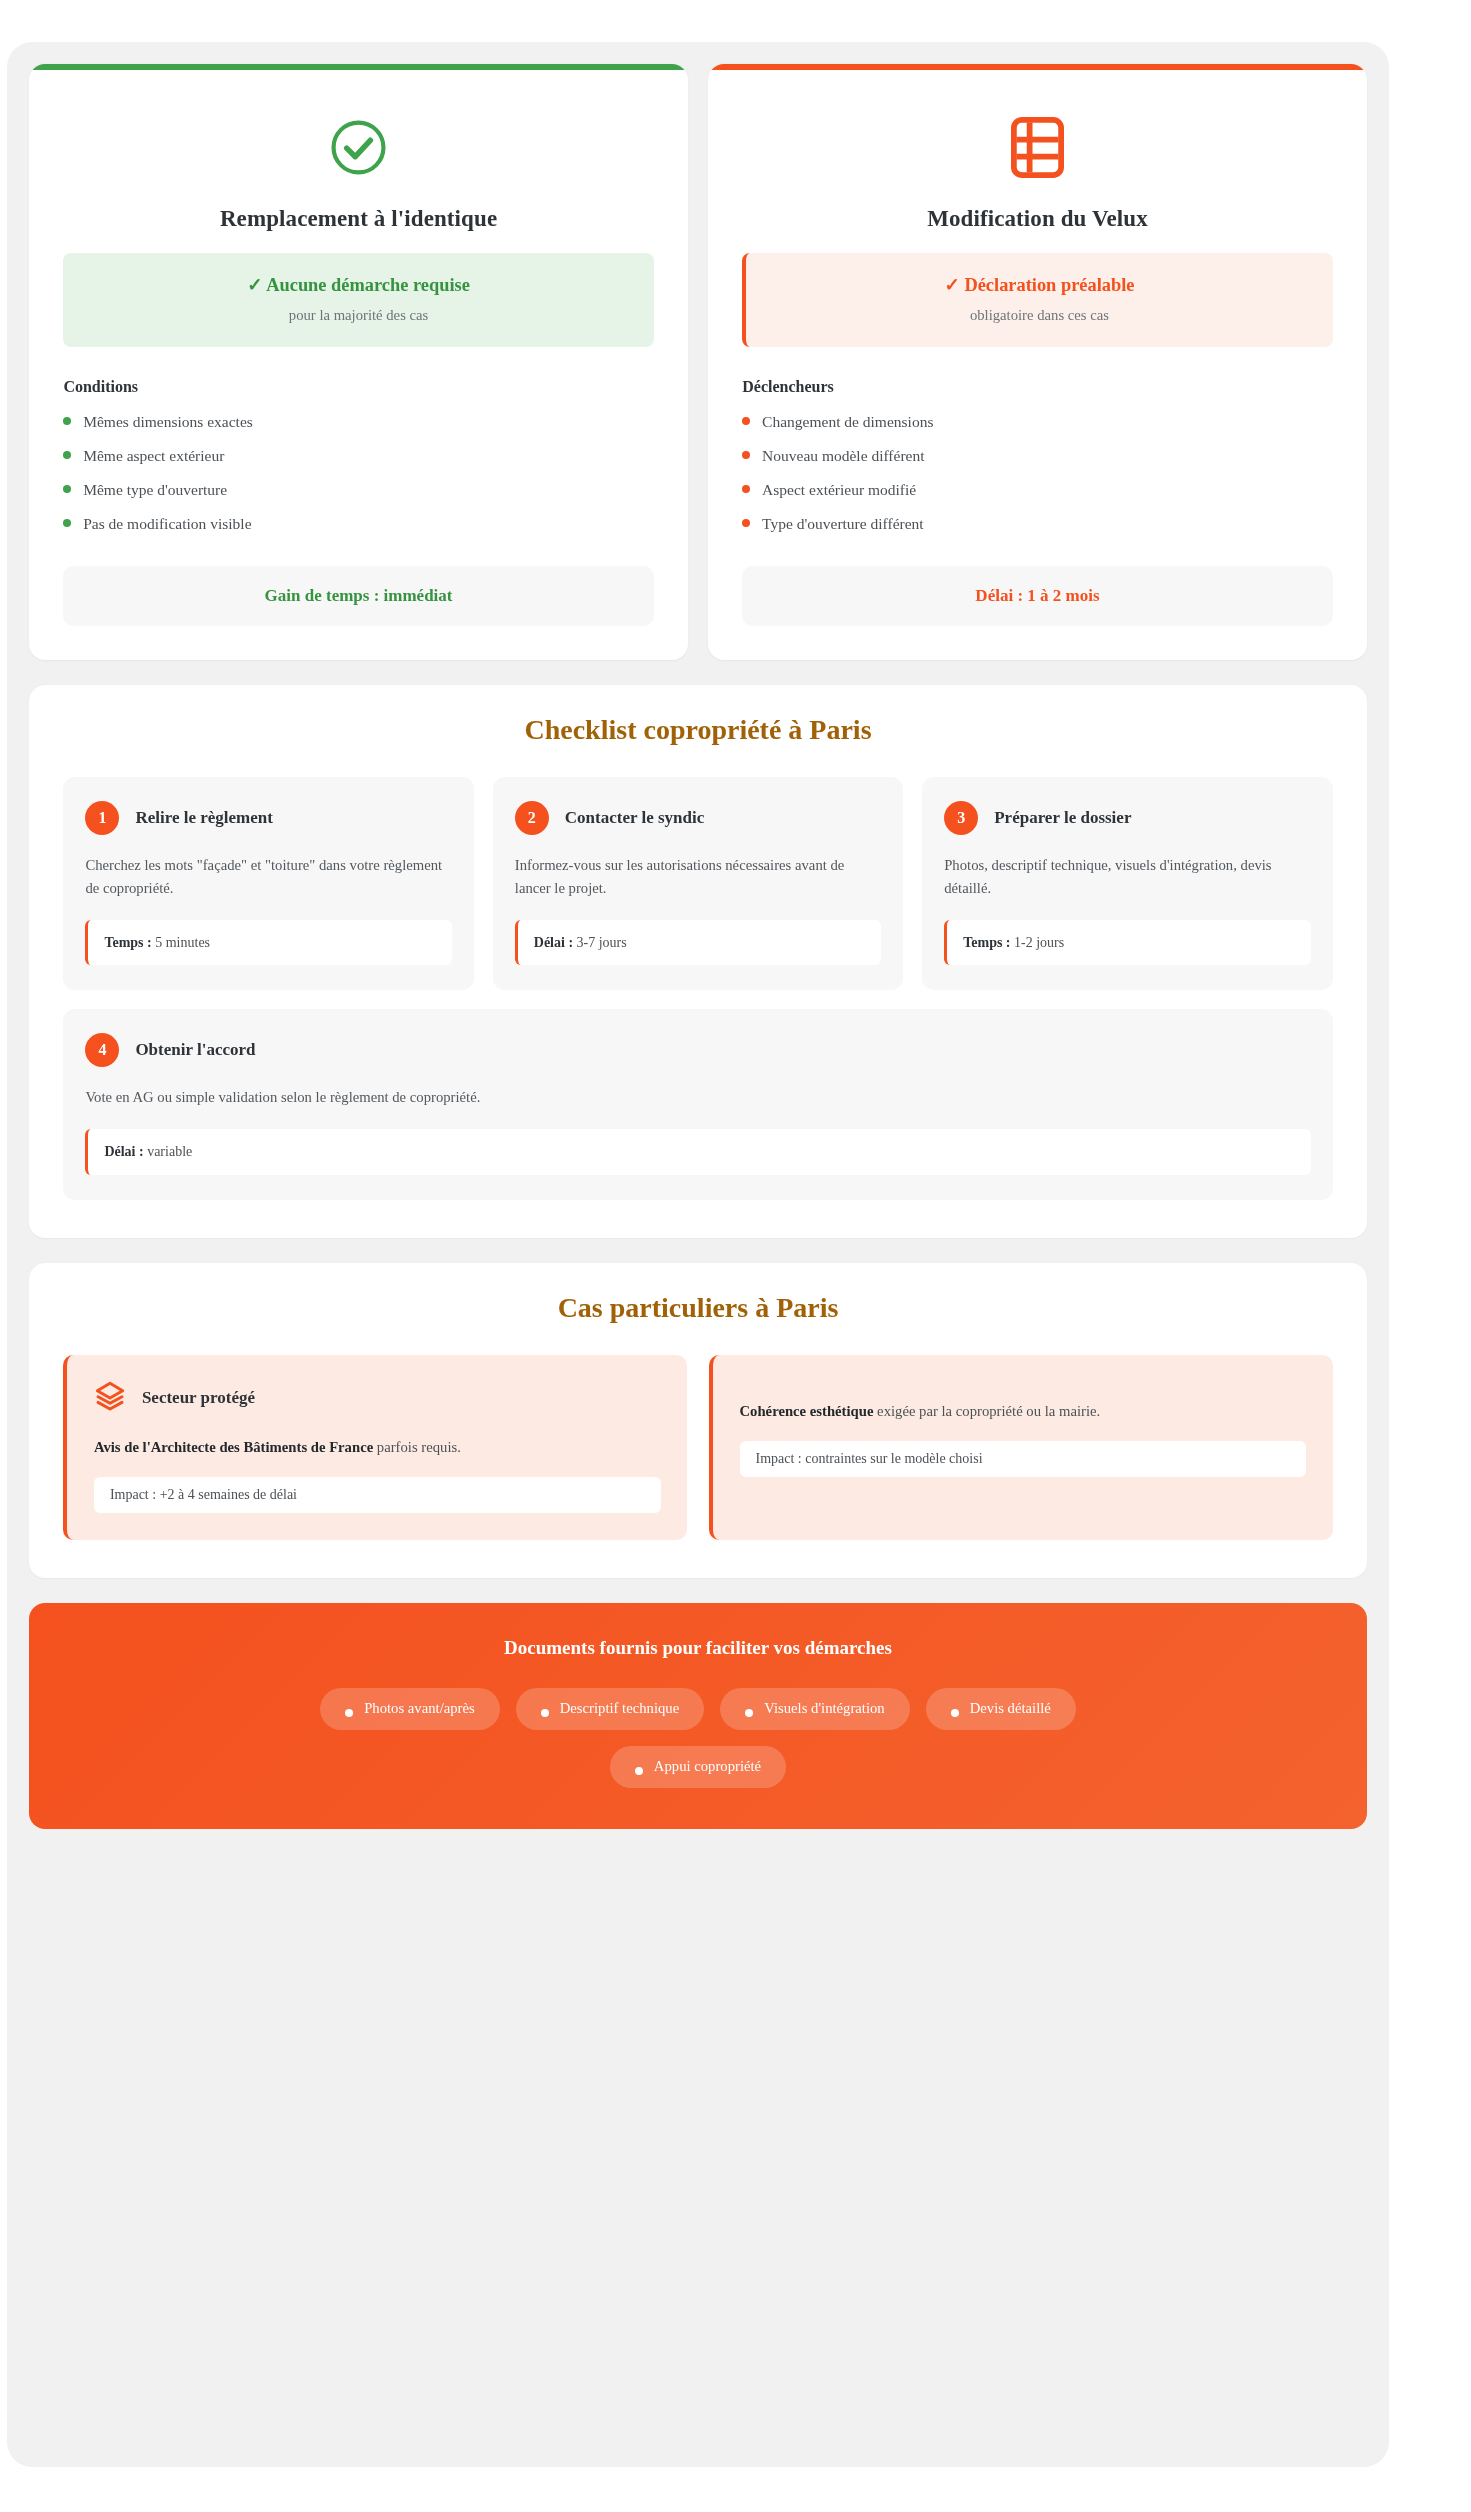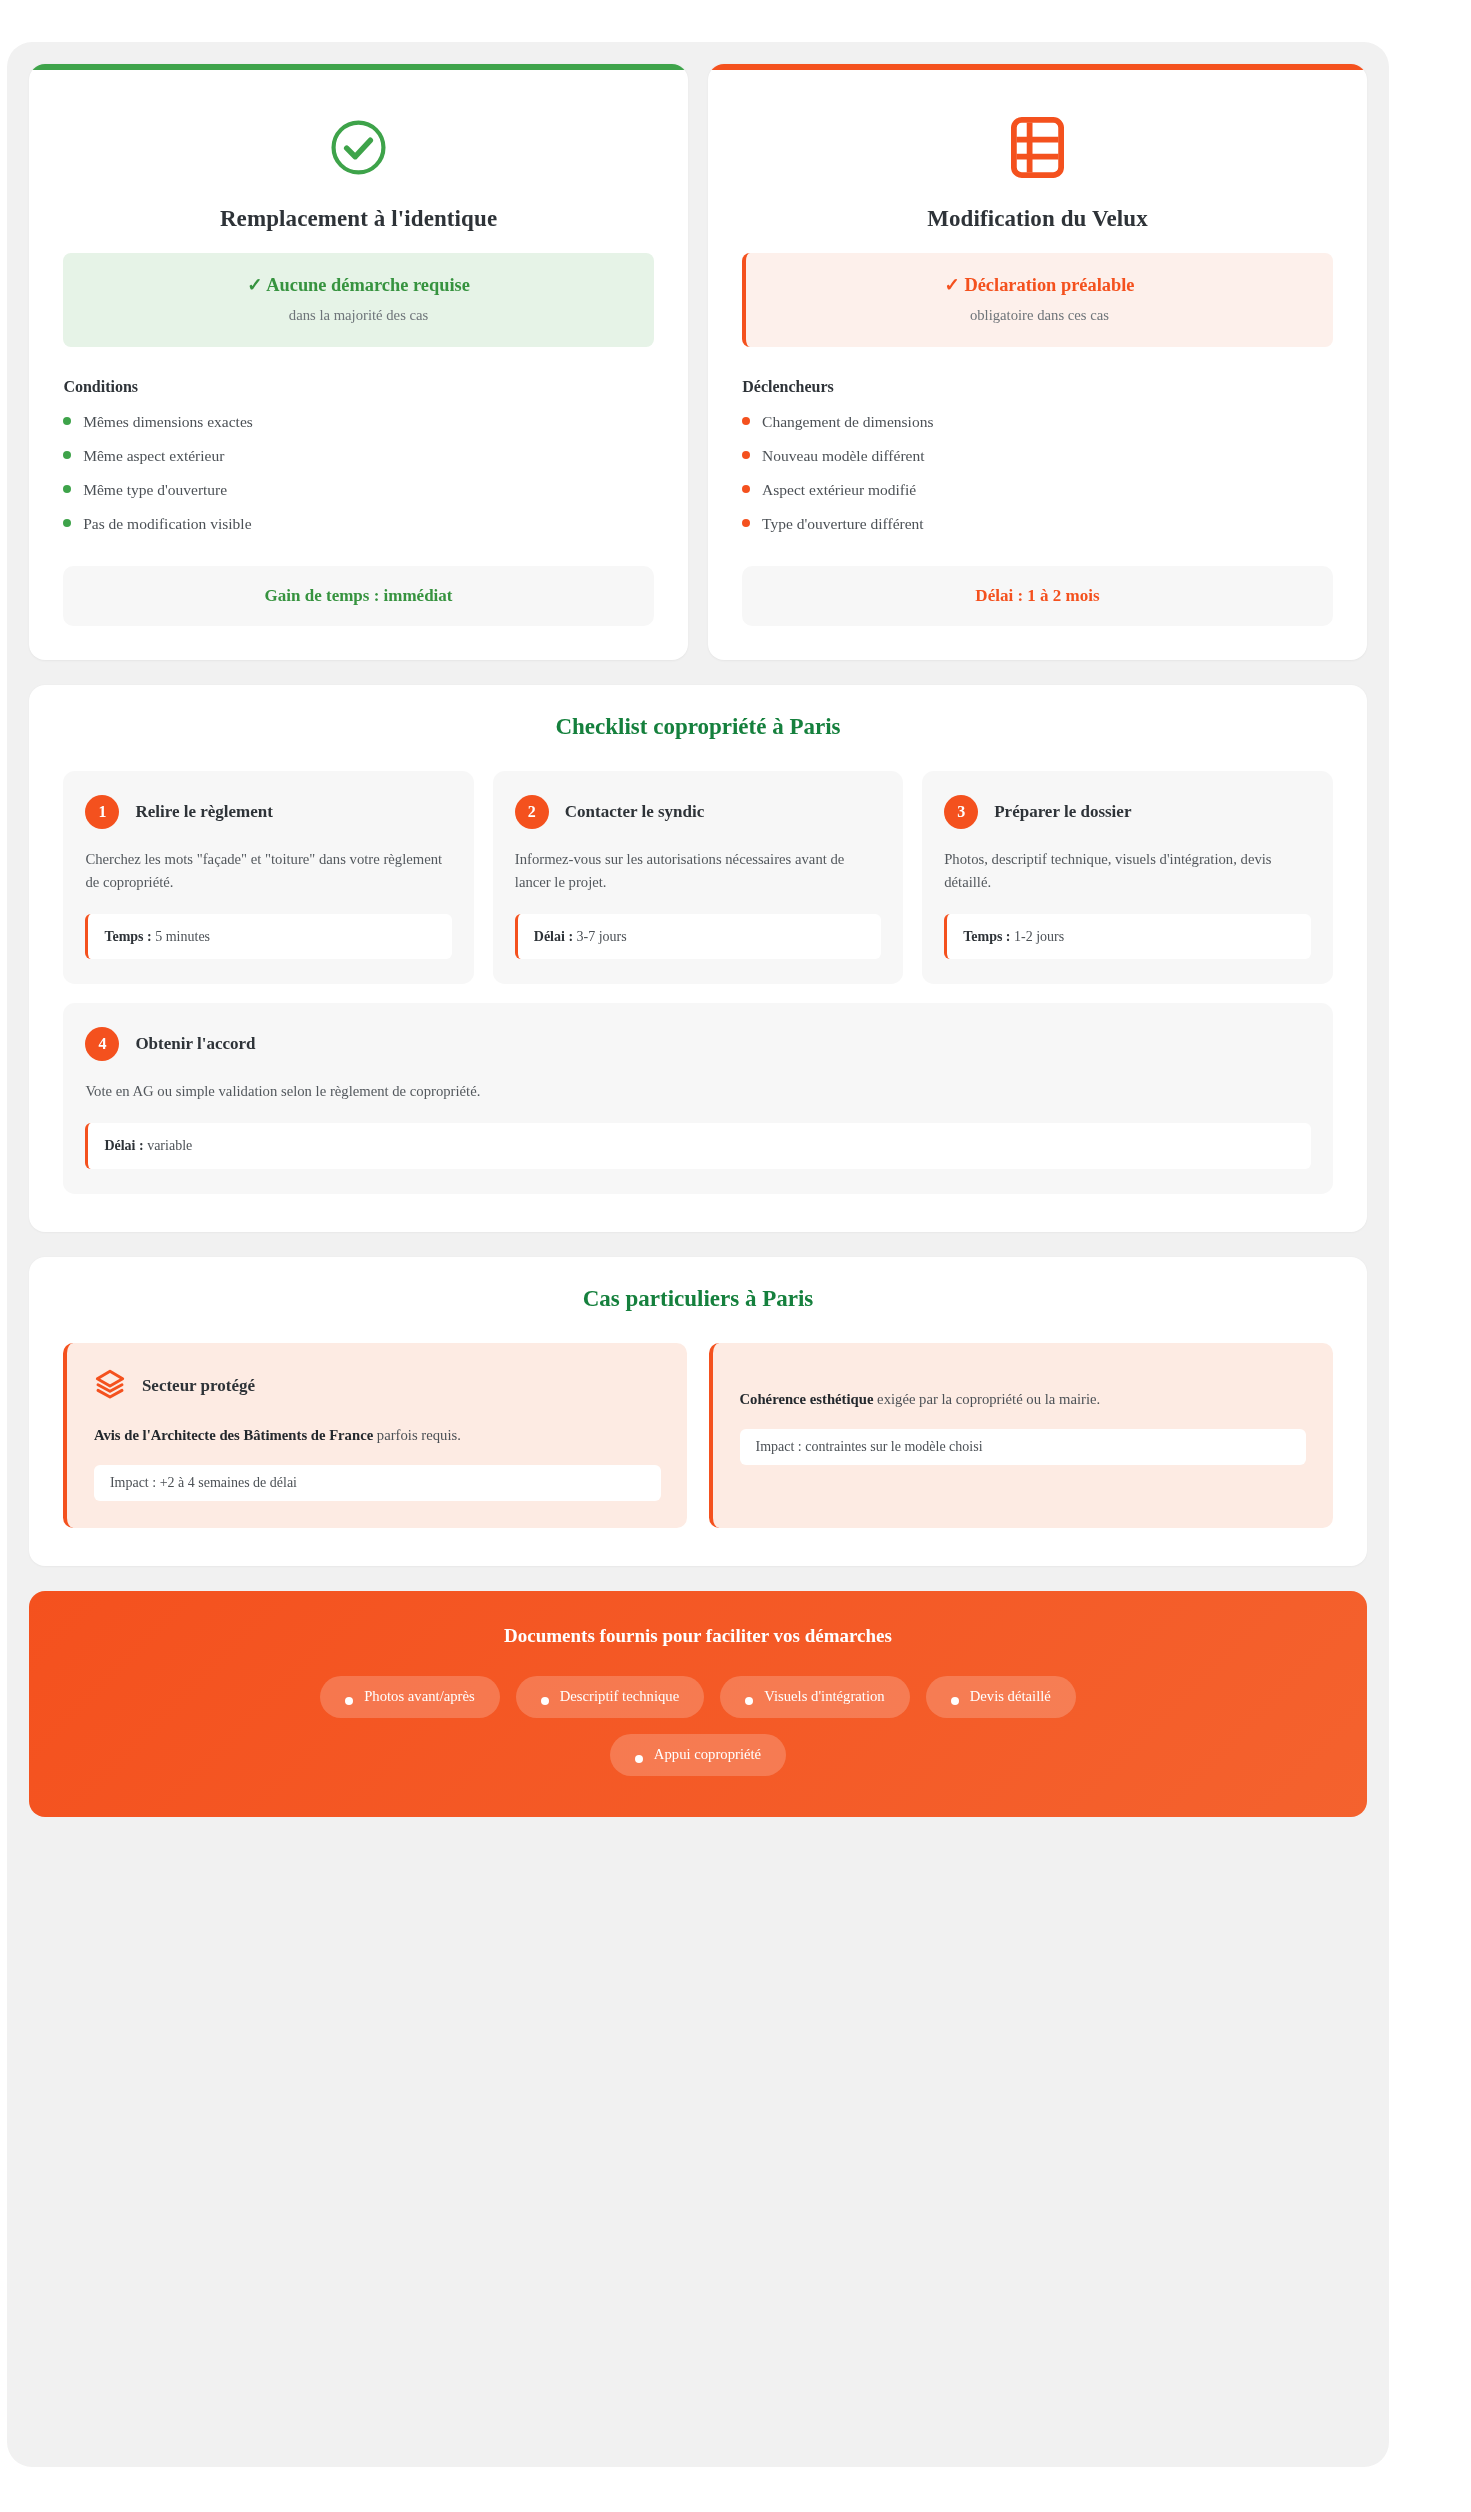--- a/index.html
+++ b/index.html
@@ -110,23 +110,23 @@
   
   .panel {
     background: #ffffff;
     border-radius: 16px;
     margin-top: 25px;
     padding: 29px 34px 38px 34px;
     box-shadow: 0 0.7px 2.2px rgba(0,0,0,0.04);
   }
   .panel-title {
     text-align: center;
-    font-size: 23px;
-    font-weight: bold;
-    color: #15803d;
+    font-size: 28px;
+    font-weight: bold;
+    color: #a16207;
     margin-bottom: 31px;
   }
 
   .steps-grid {
     display: grid;
     grid-template-columns: repeat(3, 1fr);
     gap: 19px;
   }
   .step-card {
     background: #f7f7f7;
@@ -245,21 +245,21 @@
           <div class="big-icon">
             <svg width="63" height="63" viewBox="0 0 48 48" aria-hidden="true">
               <circle cx="24" cy="24" r="19" fill="none" stroke="#3ea34a" stroke-width="3.2"></circle>
               <path d="M15 24.5 L21.5 31 L33 18.5" fill="none" stroke="#3ea34a" stroke-width="4.2" stroke-linecap="round" stroke-linejoin="round"></path>
             </svg>
           </div>
           <div class="card-title">Remplacement à l'identique</div>
 
           <div class="callout green">
             <div class="callout-main">✓ Aucune démarche requise</div>
-            <div class="callout-sub">dans la majorité des cas</div>
+            <div class="callout-sub">pour la majorité des cas</div>
           </div>
 
           <div class="list-heading">Conditions</div>
 
           <ul class="bullet-list">
             <li>
               <span class="dot green"></span>
               <span>Mêmes dimensions exactes</span>
             </li>
             <li>

